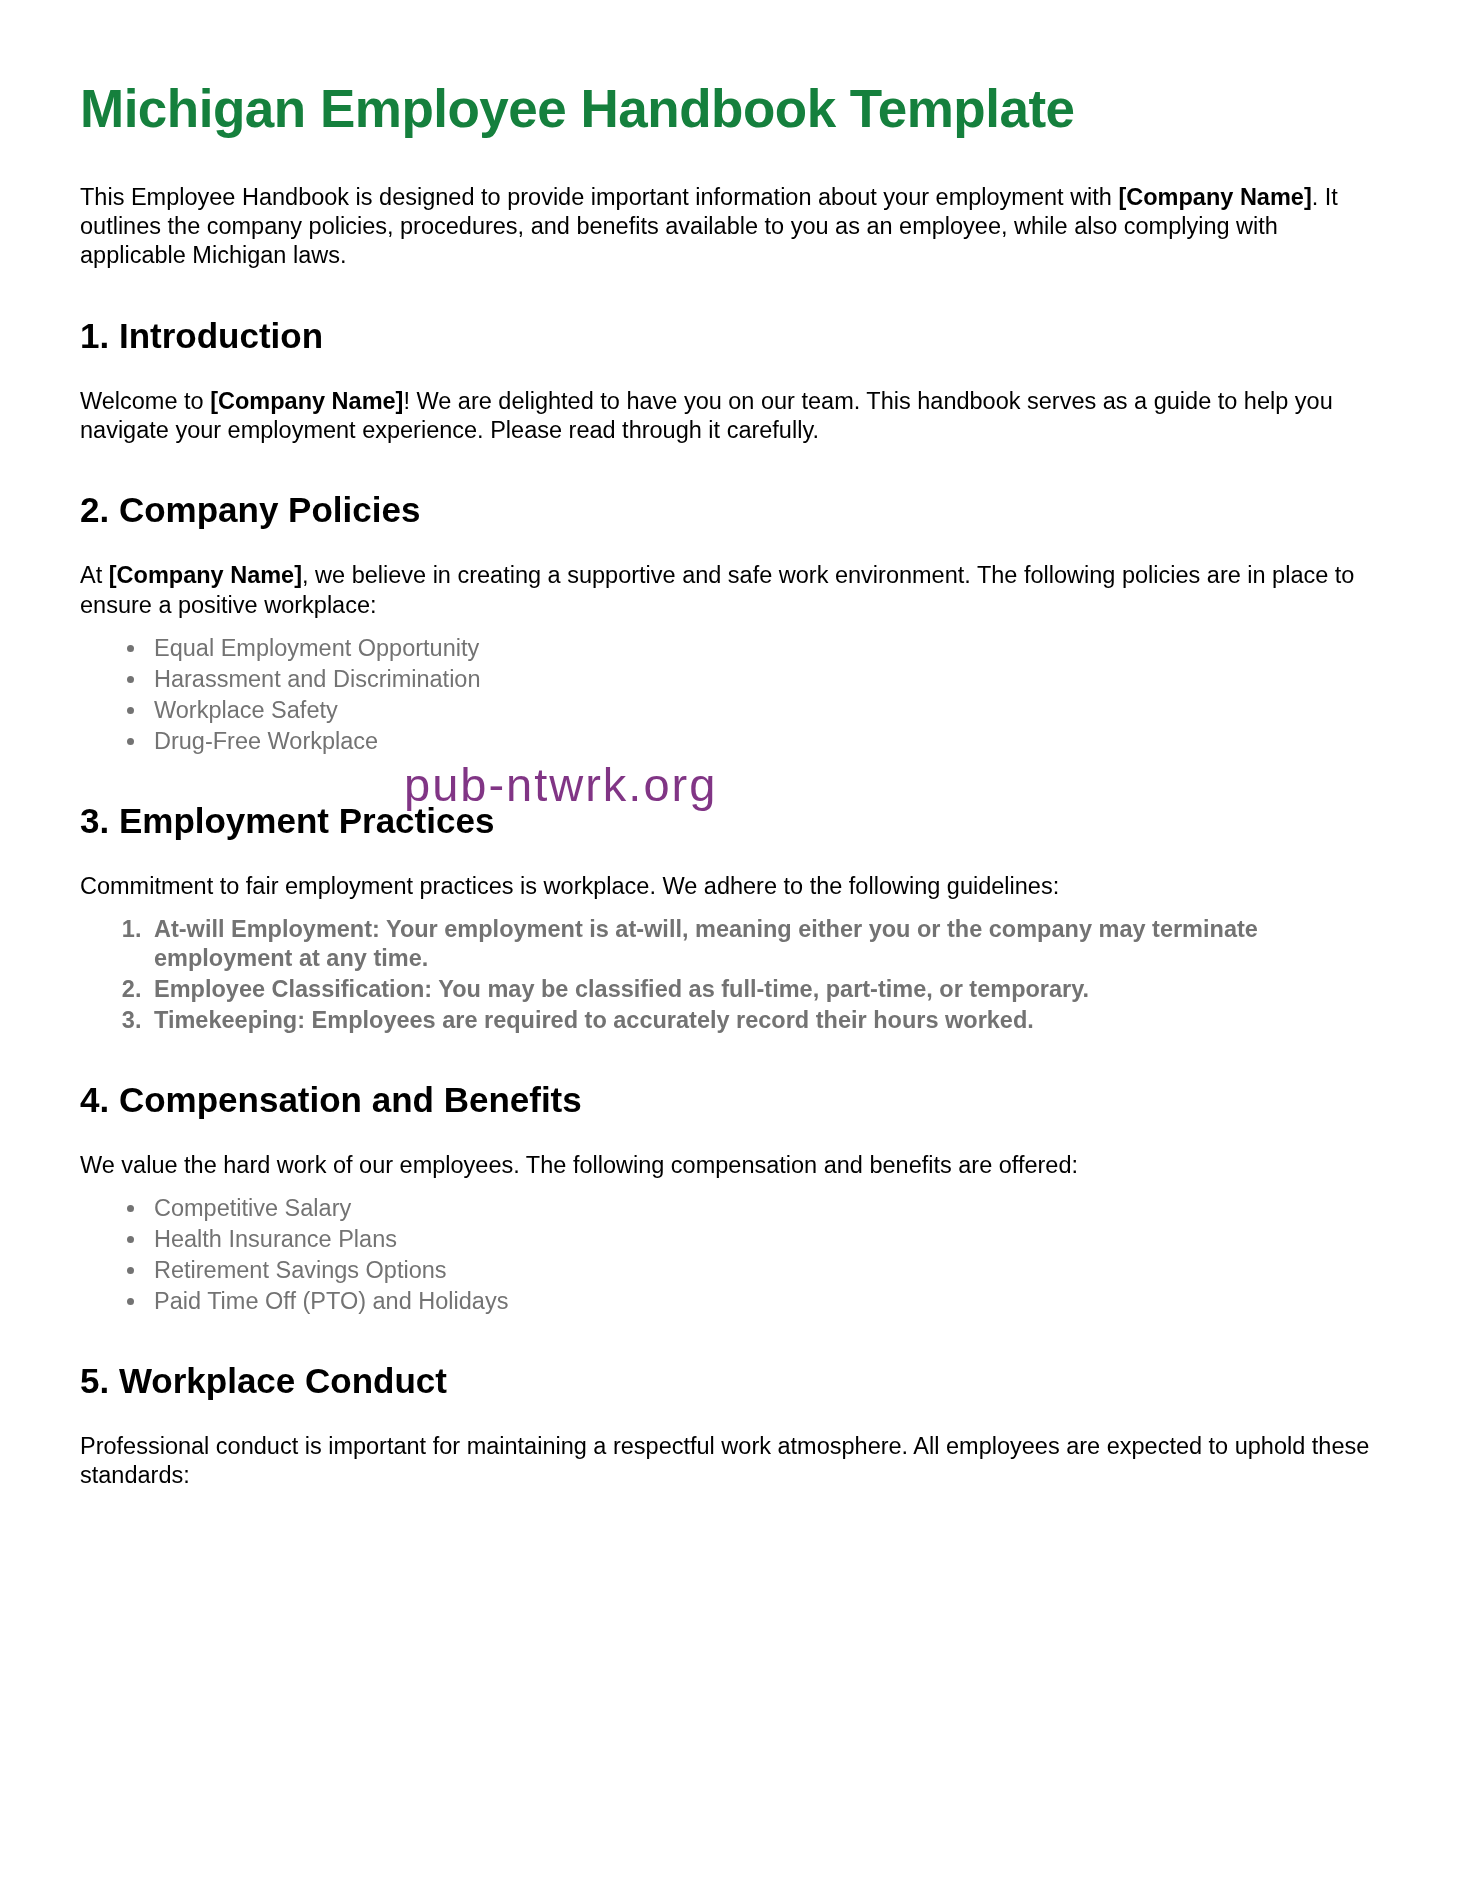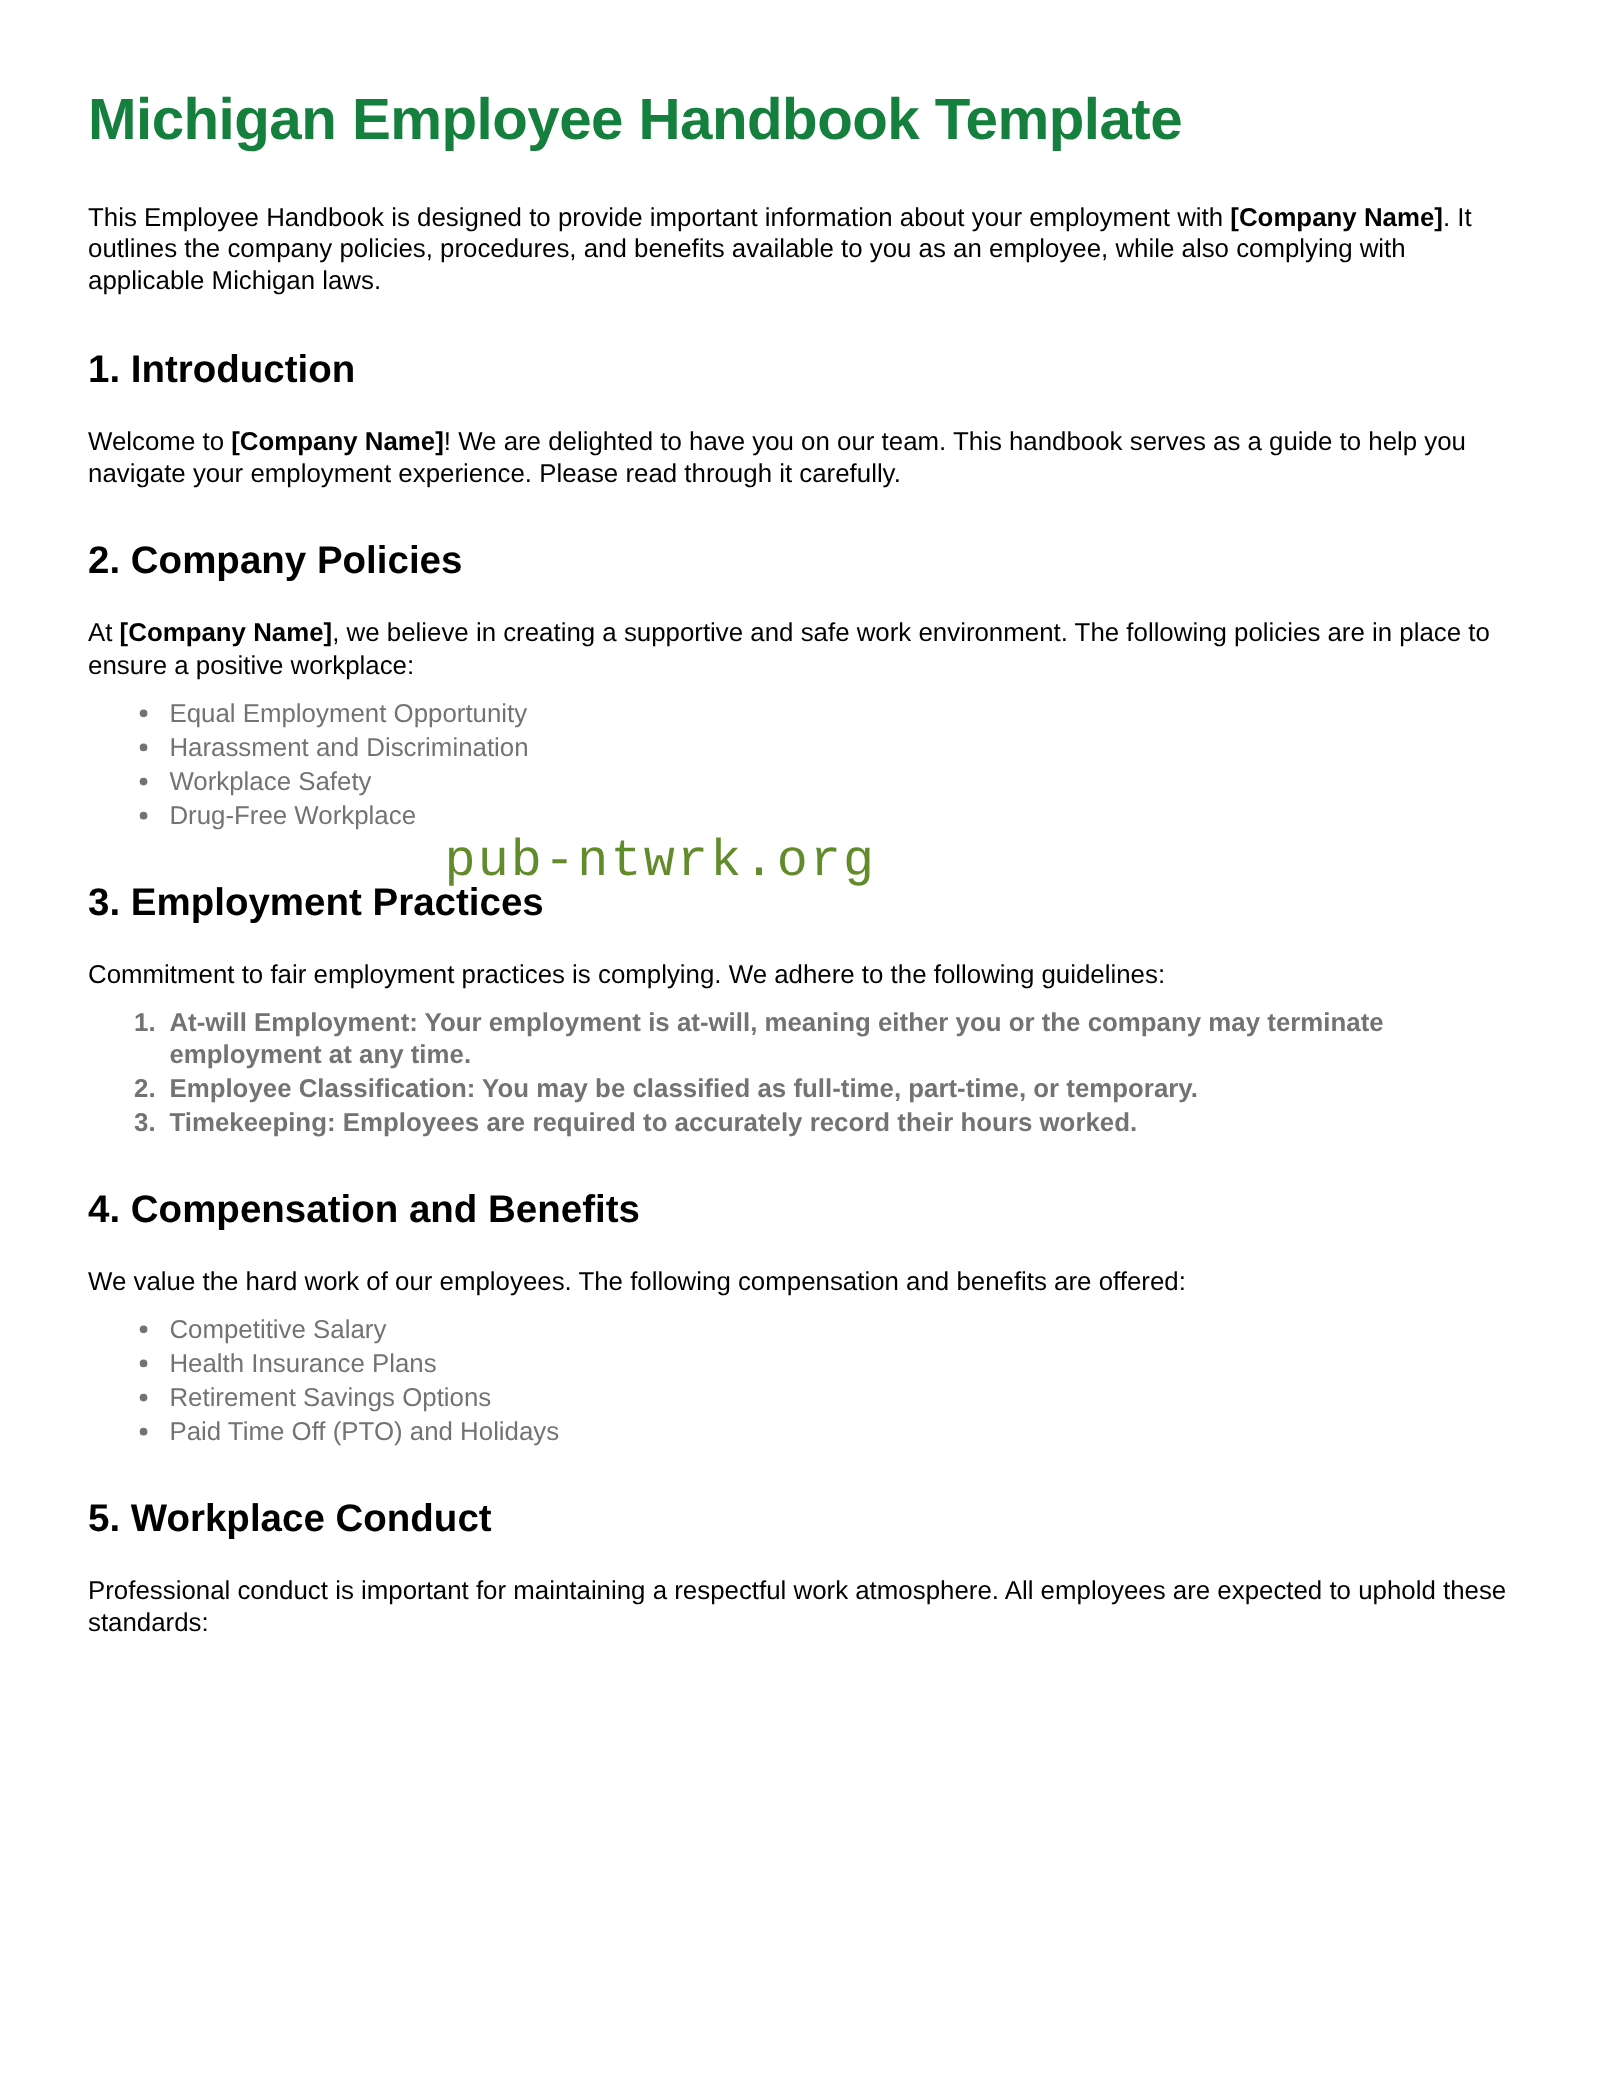--- a/index.html
+++ b/index.html
@@ -71,24 +71,24 @@
     max-width: 1180px;
   }
   .strong {
     font-weight: bold;
   }
   .watermark {
     position: absolute;
     left: 404px;
     top: 757px;
     z-index: 5;
-    font-family: Liberation Mono, monospace;
+    font-family: Liberation Sans, sans-serif;
     font-size: 47px;
     letter-spacing: 2px;
-    color: #4d7c0f;
+    color: #701a75;
     opacity: 0.88;
     white-space: nowrap;
     pointer-events: none;
     user-select: none;
   }
 </style>
 </head>
 <body>
 
 <div class="page">
@@ -111,21 +111,21 @@
 
     <ul class="bullet-list">
       <li>Equal Employment Opportunity</li>
       <li>Harassment and Discrimination</li>
       <li>Workplace Safety</li>
       <li>Drug-Free Workplace</li>
     </ul>
 
     <h2 class="section-title">3. Employment Practices</h2>
 
-    <p class="body-text">Commitment to fair employment practices is complying. We adhere to the following guidelines:</p>
+    <p class="body-text">Commitment to fair employment practices is workplace. We adhere to the following guidelines:</p>
 
     <ol class="number-list">
       <li>At-will Employment: Your employment is at-will, meaning either you or the company may terminate employment at any time.</li>
       <li>Employee Classification: You may be classified as full-time, part-time, or temporary.</li>
       <li>Timekeeping: Employees are required to accurately record their hours worked.</li>
     </ol>
 
     <h2 class="section-title">4. Compensation and Benefits</h2>
 
     <p class="body-text">We value the hard work of our employees. The following compensation and benefits are offered:</p>

